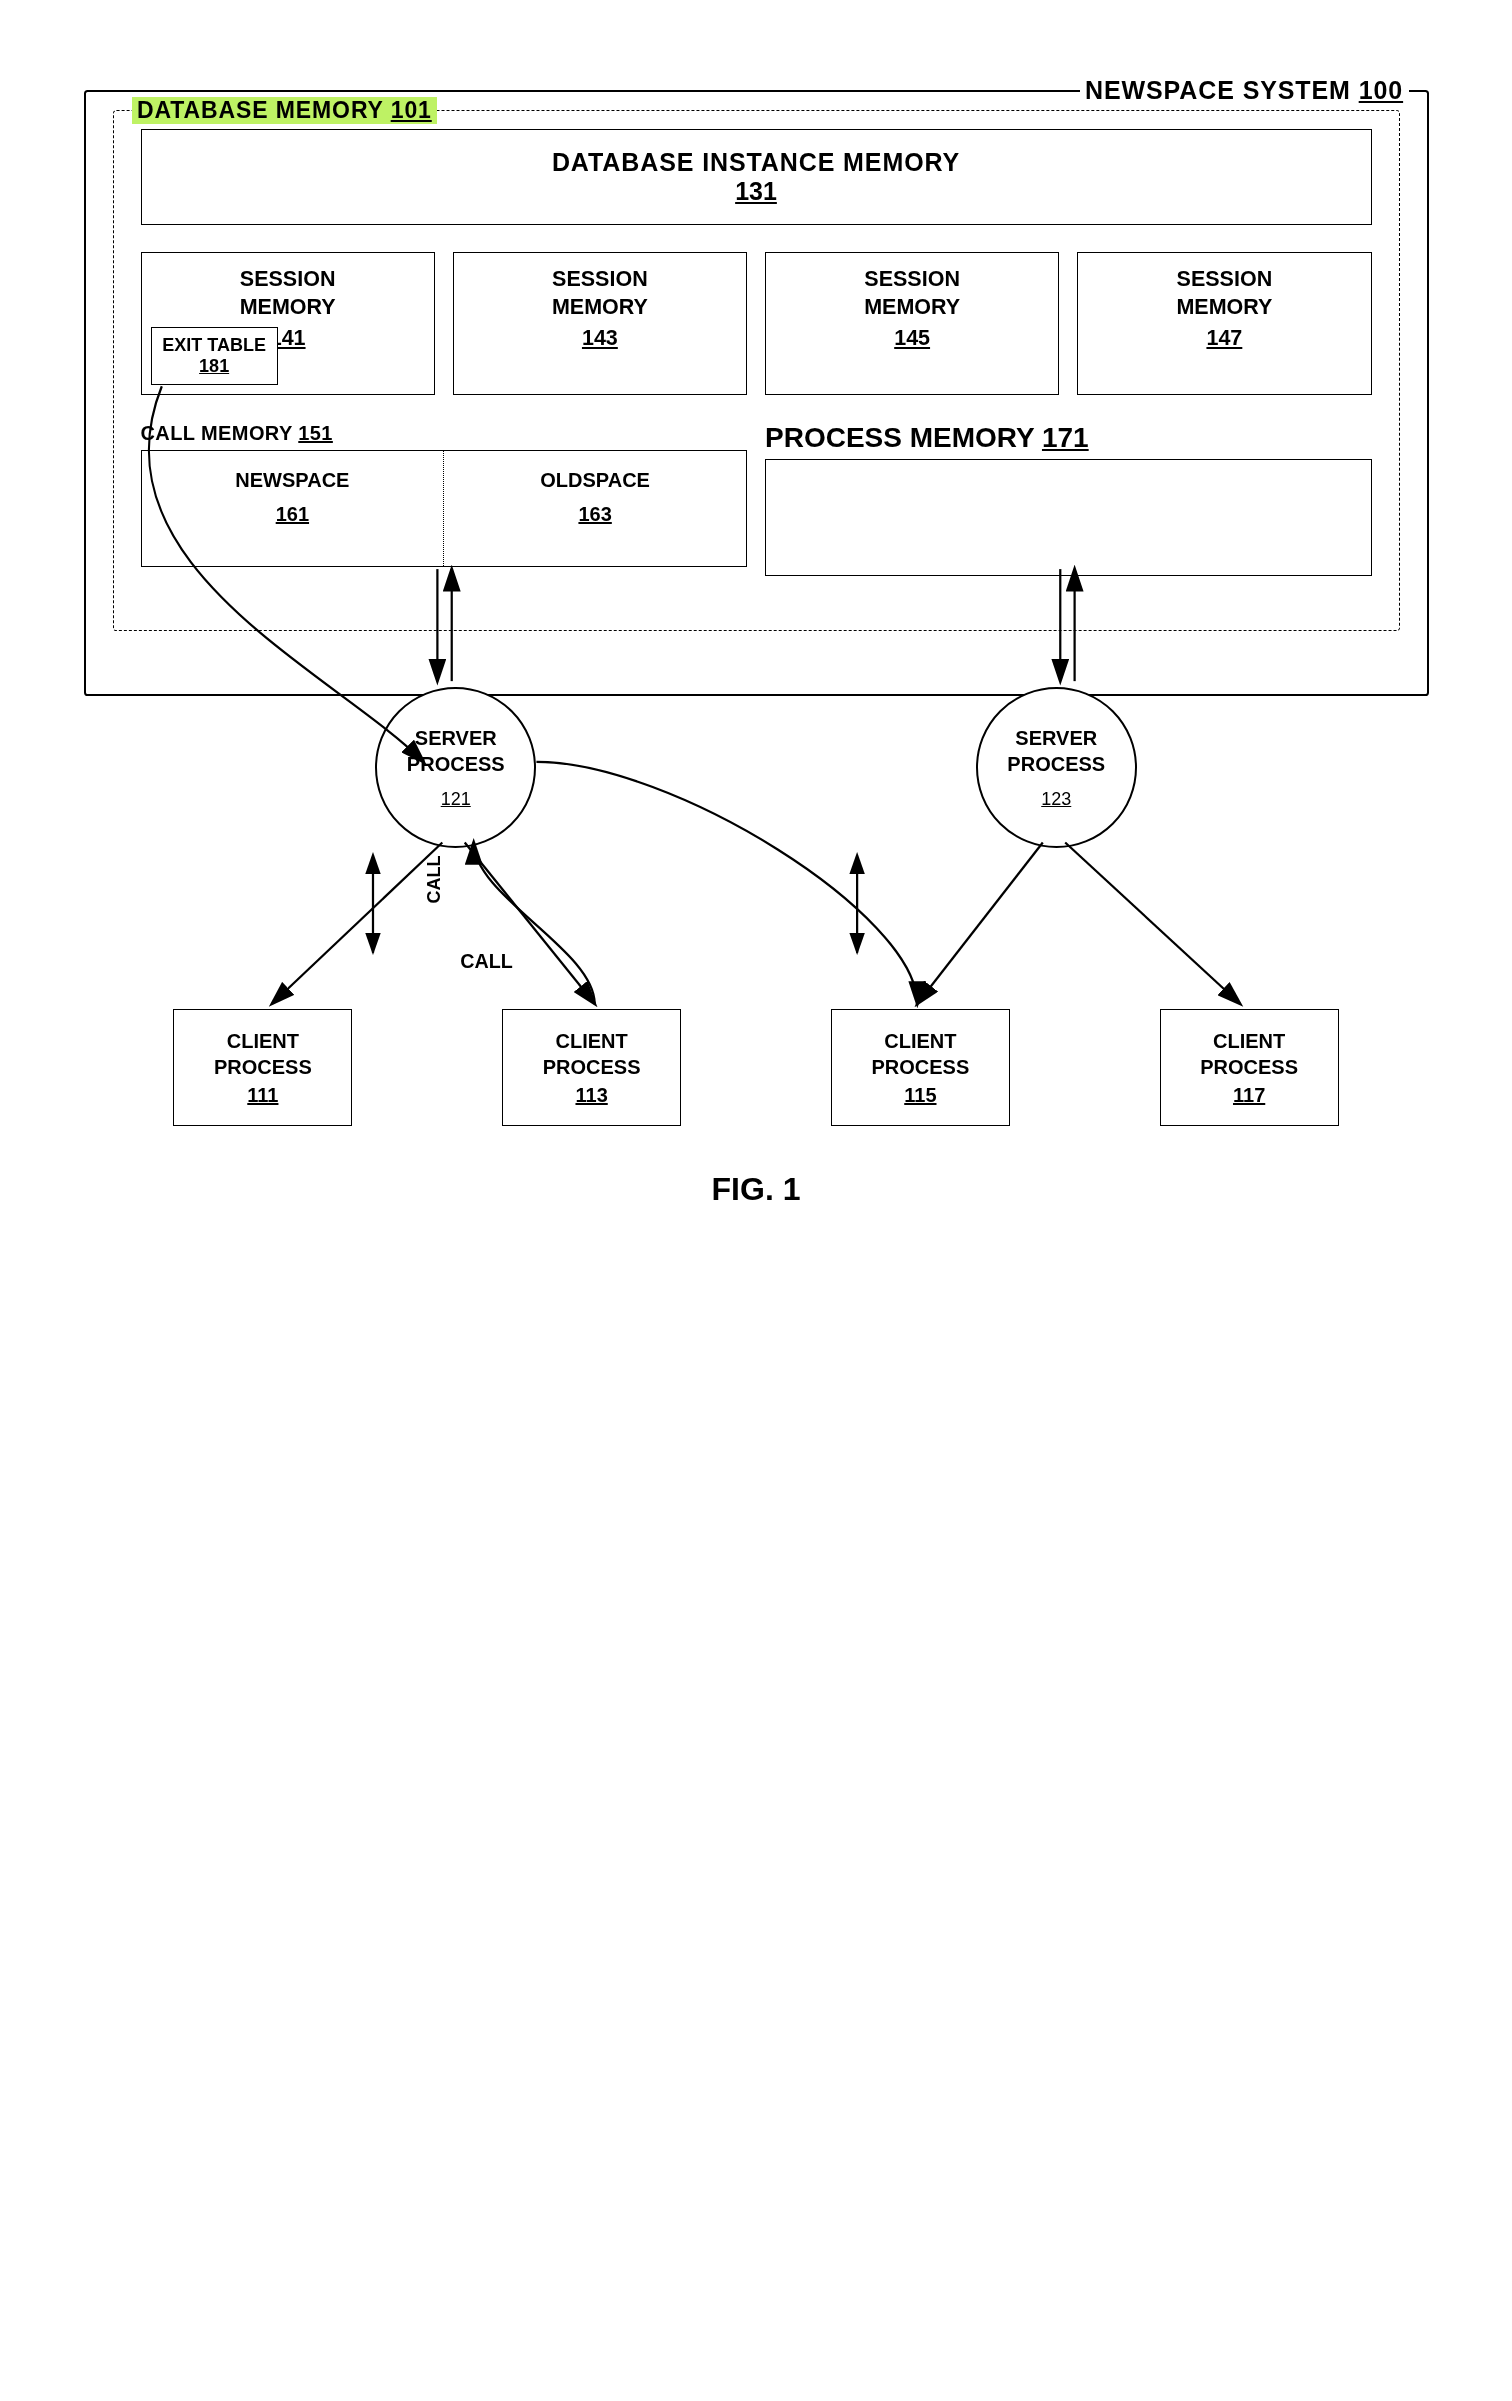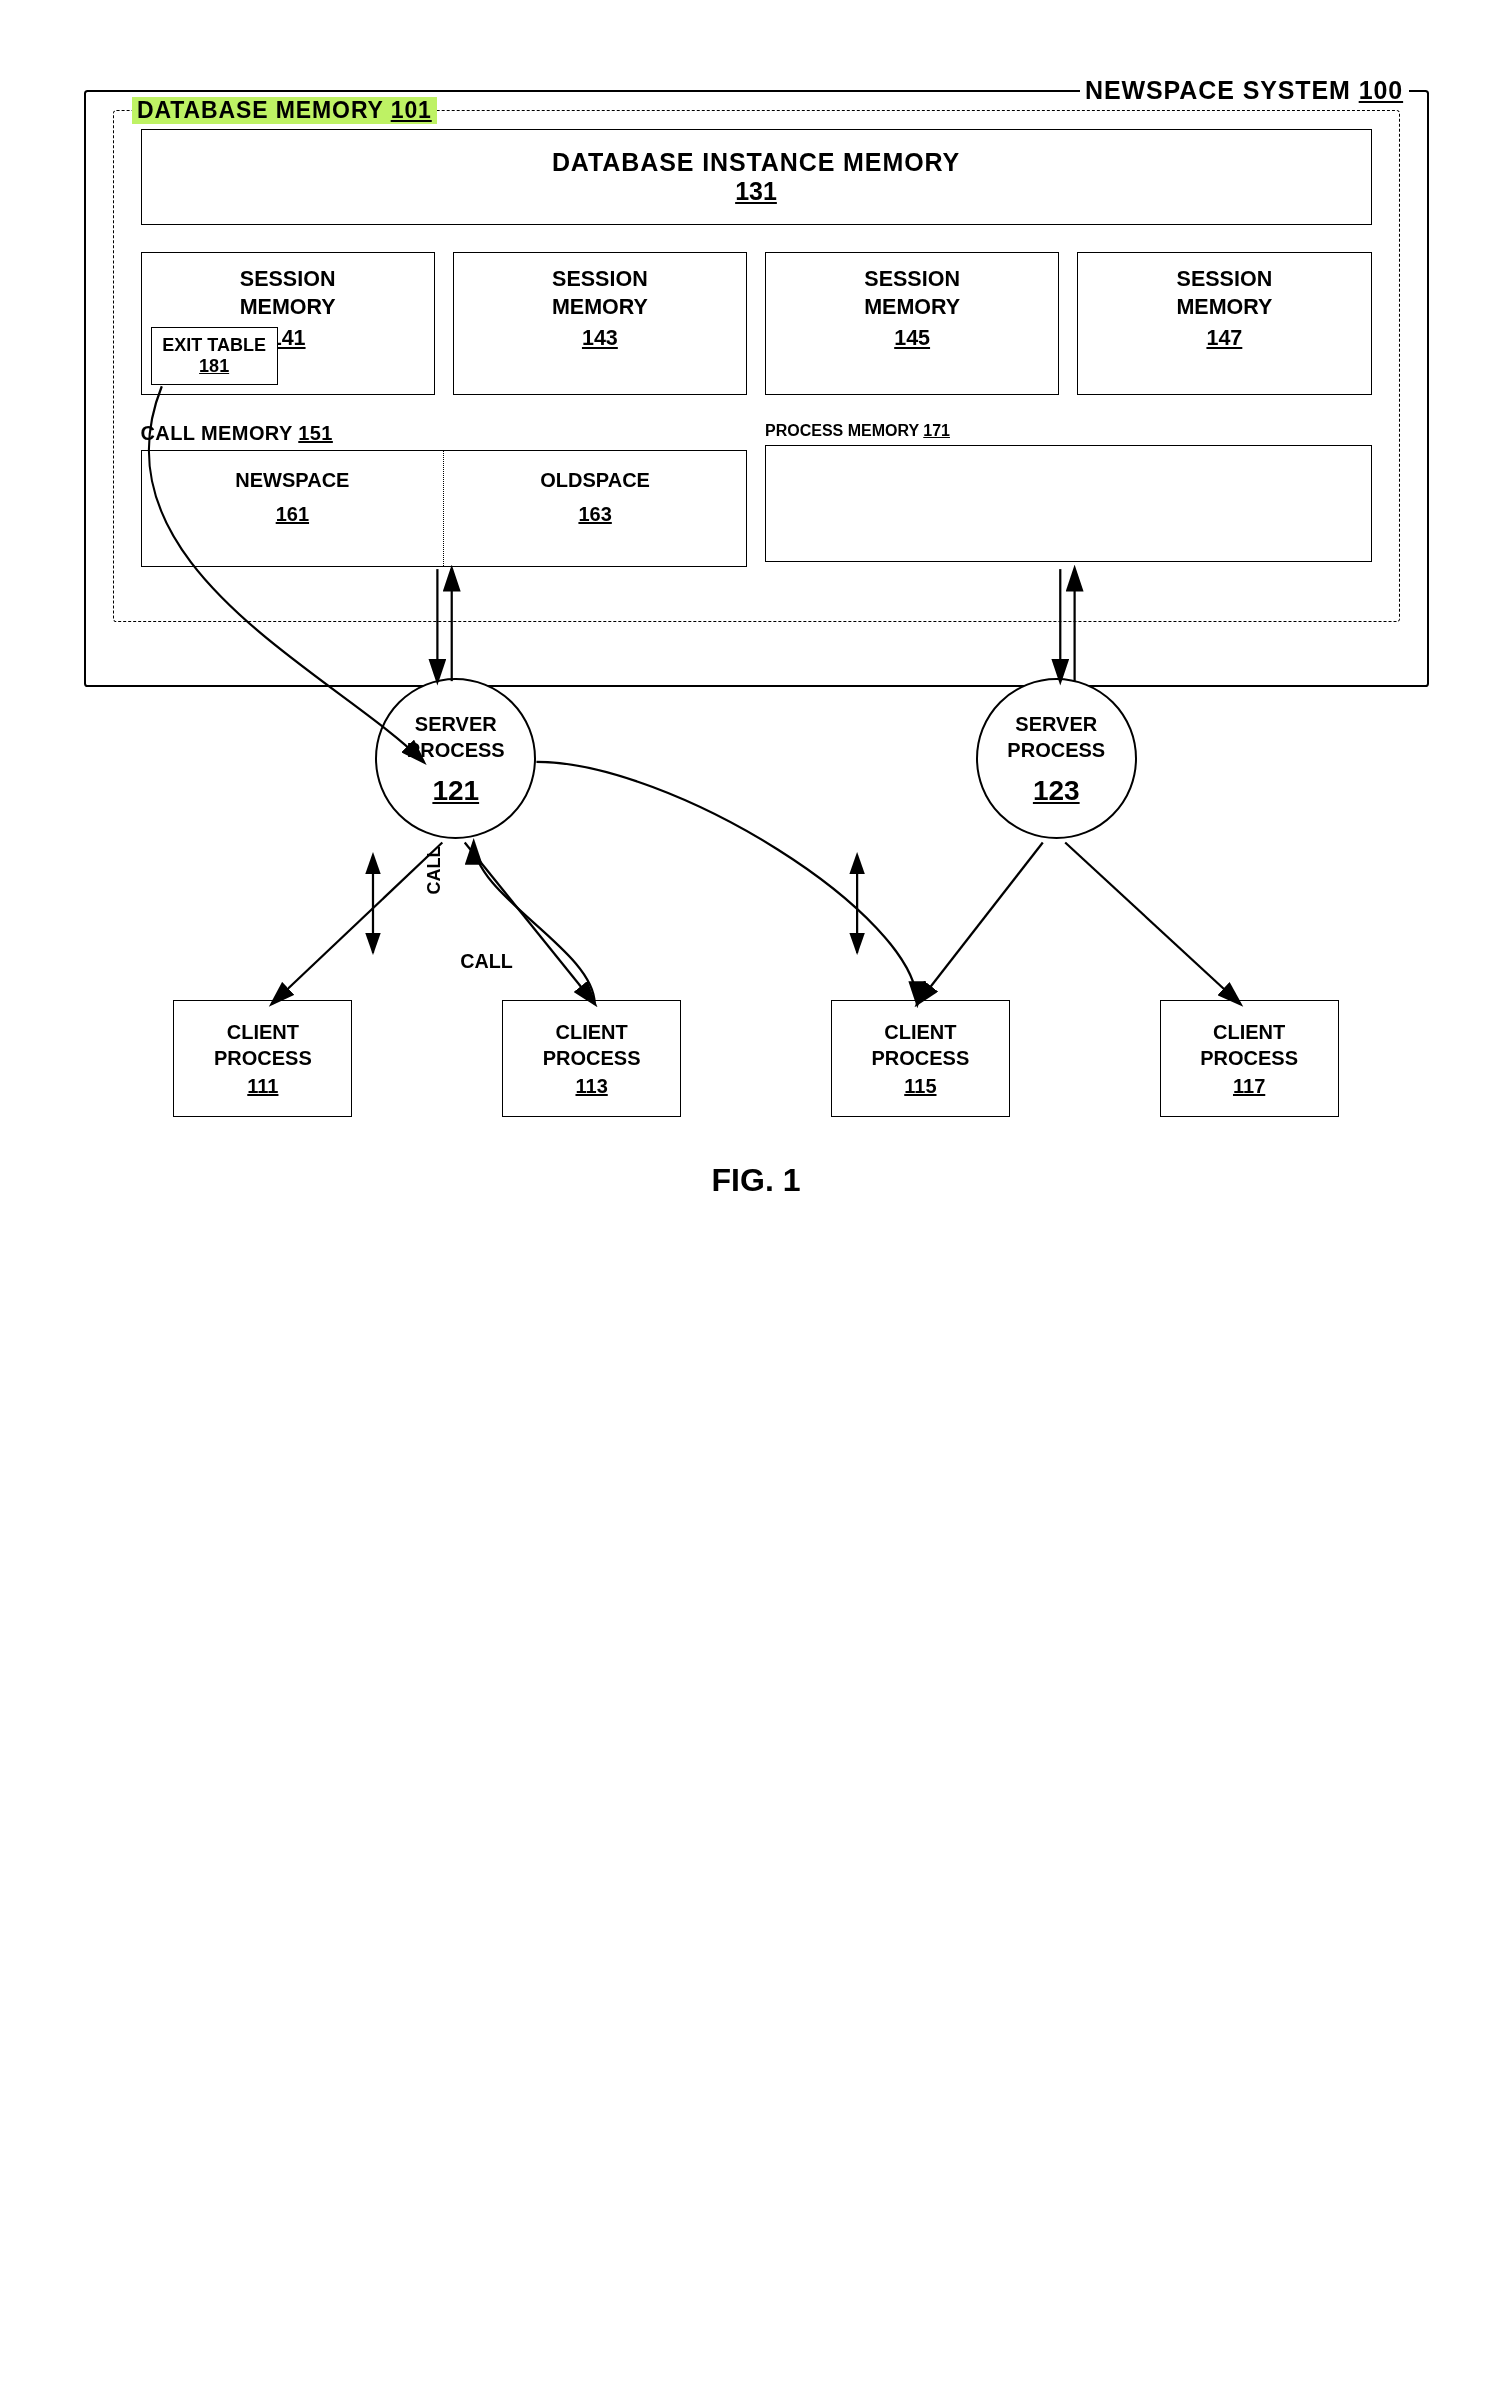--- a/index.html
+++ b/index.html
@@ -169,21 +169,21 @@
       font-size: 20px;
       font-weight: bold;
       margin-top: 11px;
     }
     
     .process-memory-outer {
       flex: 1;
       position: relative;
     }
     .process-memory-label-top {
-      font-size: 16px;
+      font-size: 28px;
       font-weight: bold;
       margin-bottom: 5.4px;
     }
     .process-memory-label-number {
       text-decoration: underline;
     }
     .process-memory-inner {
       border: 1.8px solid #000;
       min-height: 117px;
     }
@@ -207,22 +207,22 @@
       text-align: center;
       background: #fff;
     }
     .server-label {
       font-size: 20px;
       font-weight: bold;
       line-height: 1.3;
     }
     .server-number {
       text-decoration: underline;
-      font-size: 28px;
-      font-weight: bold;
+      font-size: 18px;
+      font-weight: normal;
       margin-top: 12px;
     }
     
     .client-row {
       display: flex;
       justify-content: space-around;
       align-items: center;
       padding: 0 27px;
       margin-top: 9px;
       gap: 24px;

